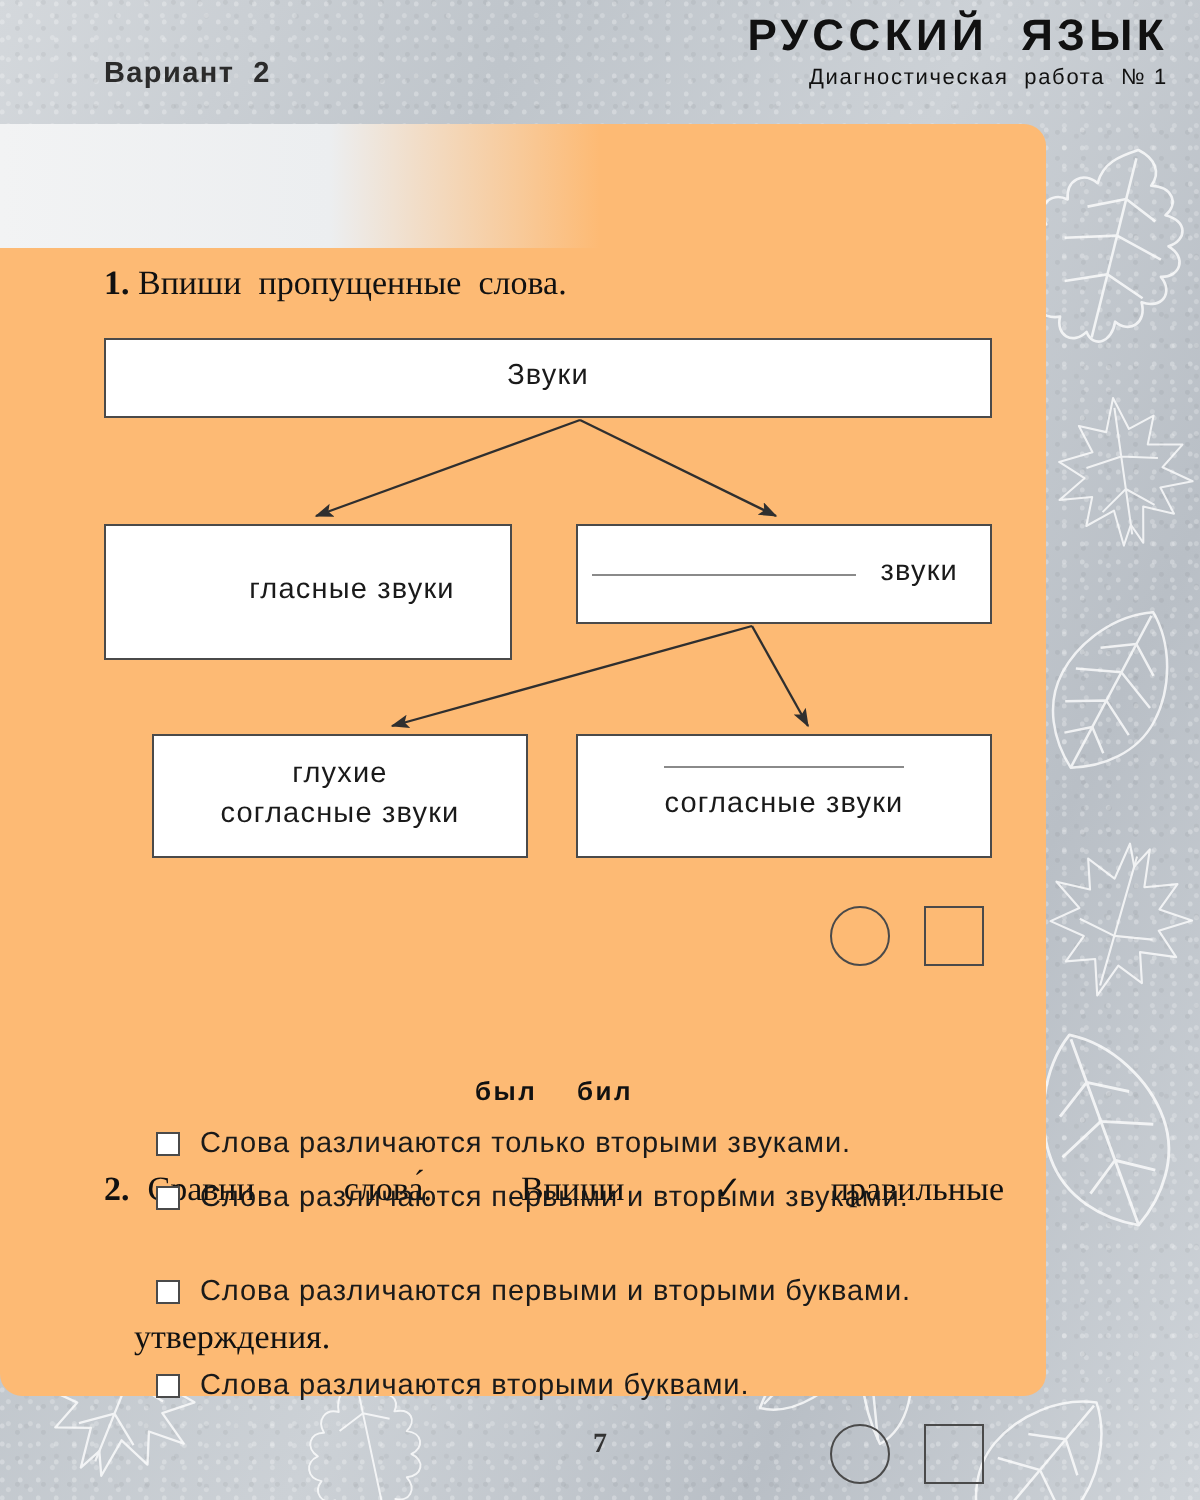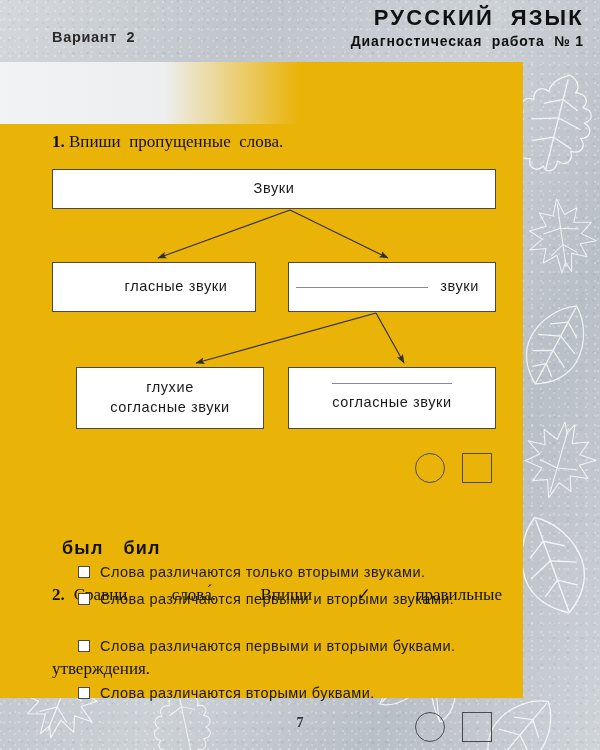--- a/index.html
+++ b/index.html
@@ -33,21 +33,22 @@
     opacity: .85;
   }
 
   #leaves { position: absolute; inset: 0; }
 
   
   #sheet {
     position: absolute;
     left: 0; top: 62px;
     width: 523px; height: 636px;
-    background: #eab308;
+    background: #fdba74;
+    border-radius: 11px;
   }
   
   #sheet-top {
     position: absolute;
     left: 0; top: 0; width: 300px; height: 62px;
     background: linear-gradient(90deg,#f2f3f4 0%, #eceef0 55%, rgba(236,238,240,0) 100%);
   }
 
   
   #variant {
@@ -67,22 +68,22 @@
     color: #111;
   }
   #title-main {
     font-size: 22px;
     font-weight: bold;
     letter-spacing: 2.2px;
     line-height: 1.12;
     white-space: pre;
   }
   #title-sub {
-    font-size: 14px;
-    font-weight: bold;
+    font-size: 11px;
+    font-weight: normal;
     letter-spacing: .85px;
     margin-top: 2px;
     white-space: pre;
   }
 
   
   .task-line {
     position: absolute;
     font-family: "Liberation Serif", serif;
     font-size: 17px;
@@ -100,21 +101,21 @@
     display: flex;
     align-items: center;
     justify-content: center;
     font-size: 14.5px;
     letter-spacing: .6px;
     color: #1a1a1a;
     text-align: center;
     line-height: 1.35;
   }
   #box-top    { left: 52px;  top: 107px; width: 444px; height: 40px; }
-  #box-vowel  { left: 52px;  top: 200px; width: 204px; height: 50px; padding-left: 44px; }
+  #box-vowel  { left: 52px;  top: 200px; width: 204px; height: 68px; padding-left: 44px; }
   #box-blank1 { left: 288px; top: 200px; width: 208px; height: 50px;
                 justify-content: flex-end; padding-right: 16px; }
   #box-deaf   { left: 76px;  top: 305px; width: 188px; height: 62px; }
   #box-blank2 { left: 288px; top: 305px; width: 208px; height: 62px;
                 flex-direction: column; }
 
   .fill-line {
     display: inline-block;
     border-bottom: 1.1px solid #8a8a8a;
     height: 1px;
@@ -149,27 +150,28 @@
     color: #111;
     line-height: 1.45;
   }
   #q2-l1 { display: flex; }
   #q2-l1 .qnum { margin-right: 9px; }
   #q2-l1 .spread {
     flex: 1;
     display: flex;
     justify-content: space-between;
   }
-  #q2-l2 { margin-left: 0px; }
+  #q2-l2 { margin-left: 15px; }
 
   #words {
     position: absolute;
     left: 52px; top: 476px;
     width: 450px;
-    font-size: 18px;
+    text-align: center;
+    font-size: 13px;
     font-weight: bold;
     letter-spacing: 1.2px;
     color: #111;
   }
   #words span { margin: 0 10px; }
 
   #options {
     position: absolute;
     left: 78px; top: 500px;
     width: 420px;

